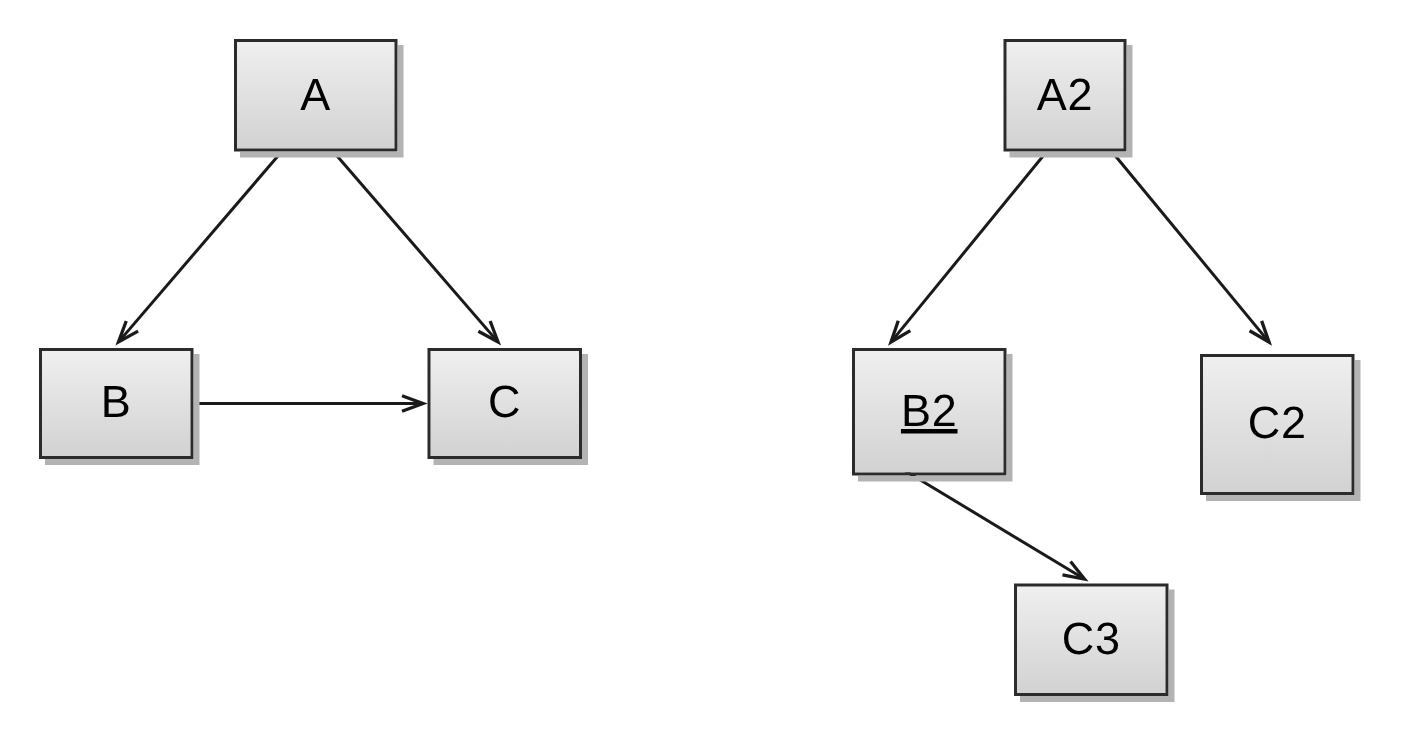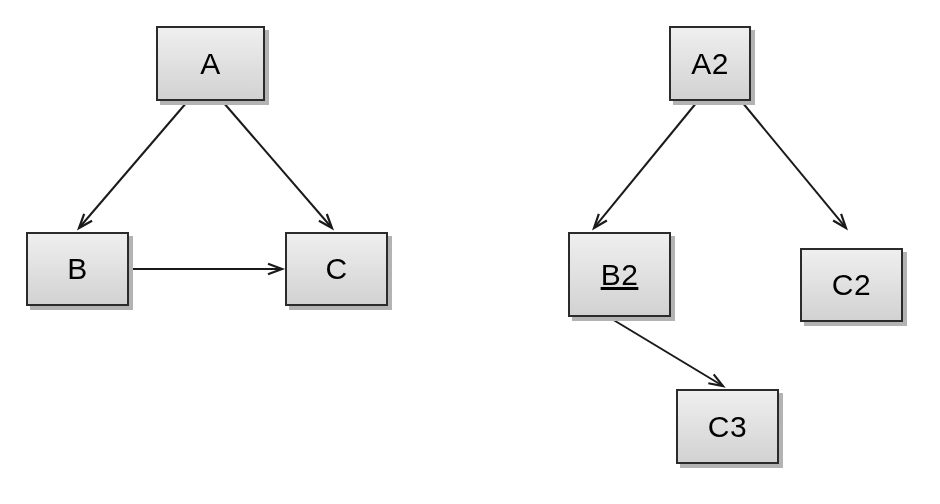--- a/index.html
+++ b/index.html
@@ -85,21 +85,21 @@
       </div>
       <div class="node" style="left: 285px; top: 232px; width: 103px; height: 74px; border-color: rgb(43, 43, 43); background: linear-gradient(rgb(239, 239, 239) 0%, rgb(210, 210, 210) 100%); box-shadow: rgb(179, 179, 179) 4px 4px 0px 0px;">
         <span class="node-label">C</span>
       </div>
       <div class="node" style="left: 669px; top: 26px; width: 82px; height: 75px; border-color: rgb(43, 43, 43); background: linear-gradient(rgb(239, 239, 239) 0%, rgb(210, 210, 210) 100%); box-shadow: rgb(179, 179, 179) 4px 4px 0px 0px;">
         <span class="node-label">A2</span>
       </div>
       <div class="node" style="left: 568px; top: 232px; width: 103px; height: 85px; border-color: rgb(43, 43, 43); background: linear-gradient(rgb(239, 239, 239) 0%, rgb(210, 210, 210) 100%); box-shadow: rgb(179, 179, 179) 4px 4px 0px 0px; text-decoration: underline;">
         <span class="node-label">B2</span>
       </div>
-      <div class="node" style="left: 800px; top: 248px; width: 103px; height: 74px; border-color: rgb(43, 43, 43); background: linear-gradient(rgb(239, 239, 239) 0%, rgb(210, 210, 210) 100%); box-shadow: rgb(179, 179, 179) 4px 4px 0px 0px;">
+      <div class="node" style="left: 800px; top: 236px; width: 103px; height: 94px; border-color: rgb(43, 43, 43); background: linear-gradient(rgb(239, 239, 239) 0%, rgb(210, 210, 210) 100%); box-shadow: rgb(179, 179, 179) 4px 4px 0px 0px;">
         <span class="node-label">C2</span>
       </div>
       <div class="node" style="left: 676px; top: 389px; width: 103px; height: 75px; border-color: rgb(43, 43, 43); background: linear-gradient(rgb(239, 239, 239) 0%, rgb(210, 210, 210) 100%); box-shadow: rgb(179, 179, 179) 4px 4px 0px 0px;">
         <span class="node-label">C3</span>
       </div>
     </div>
 
 </div>
 
 </body></html>

